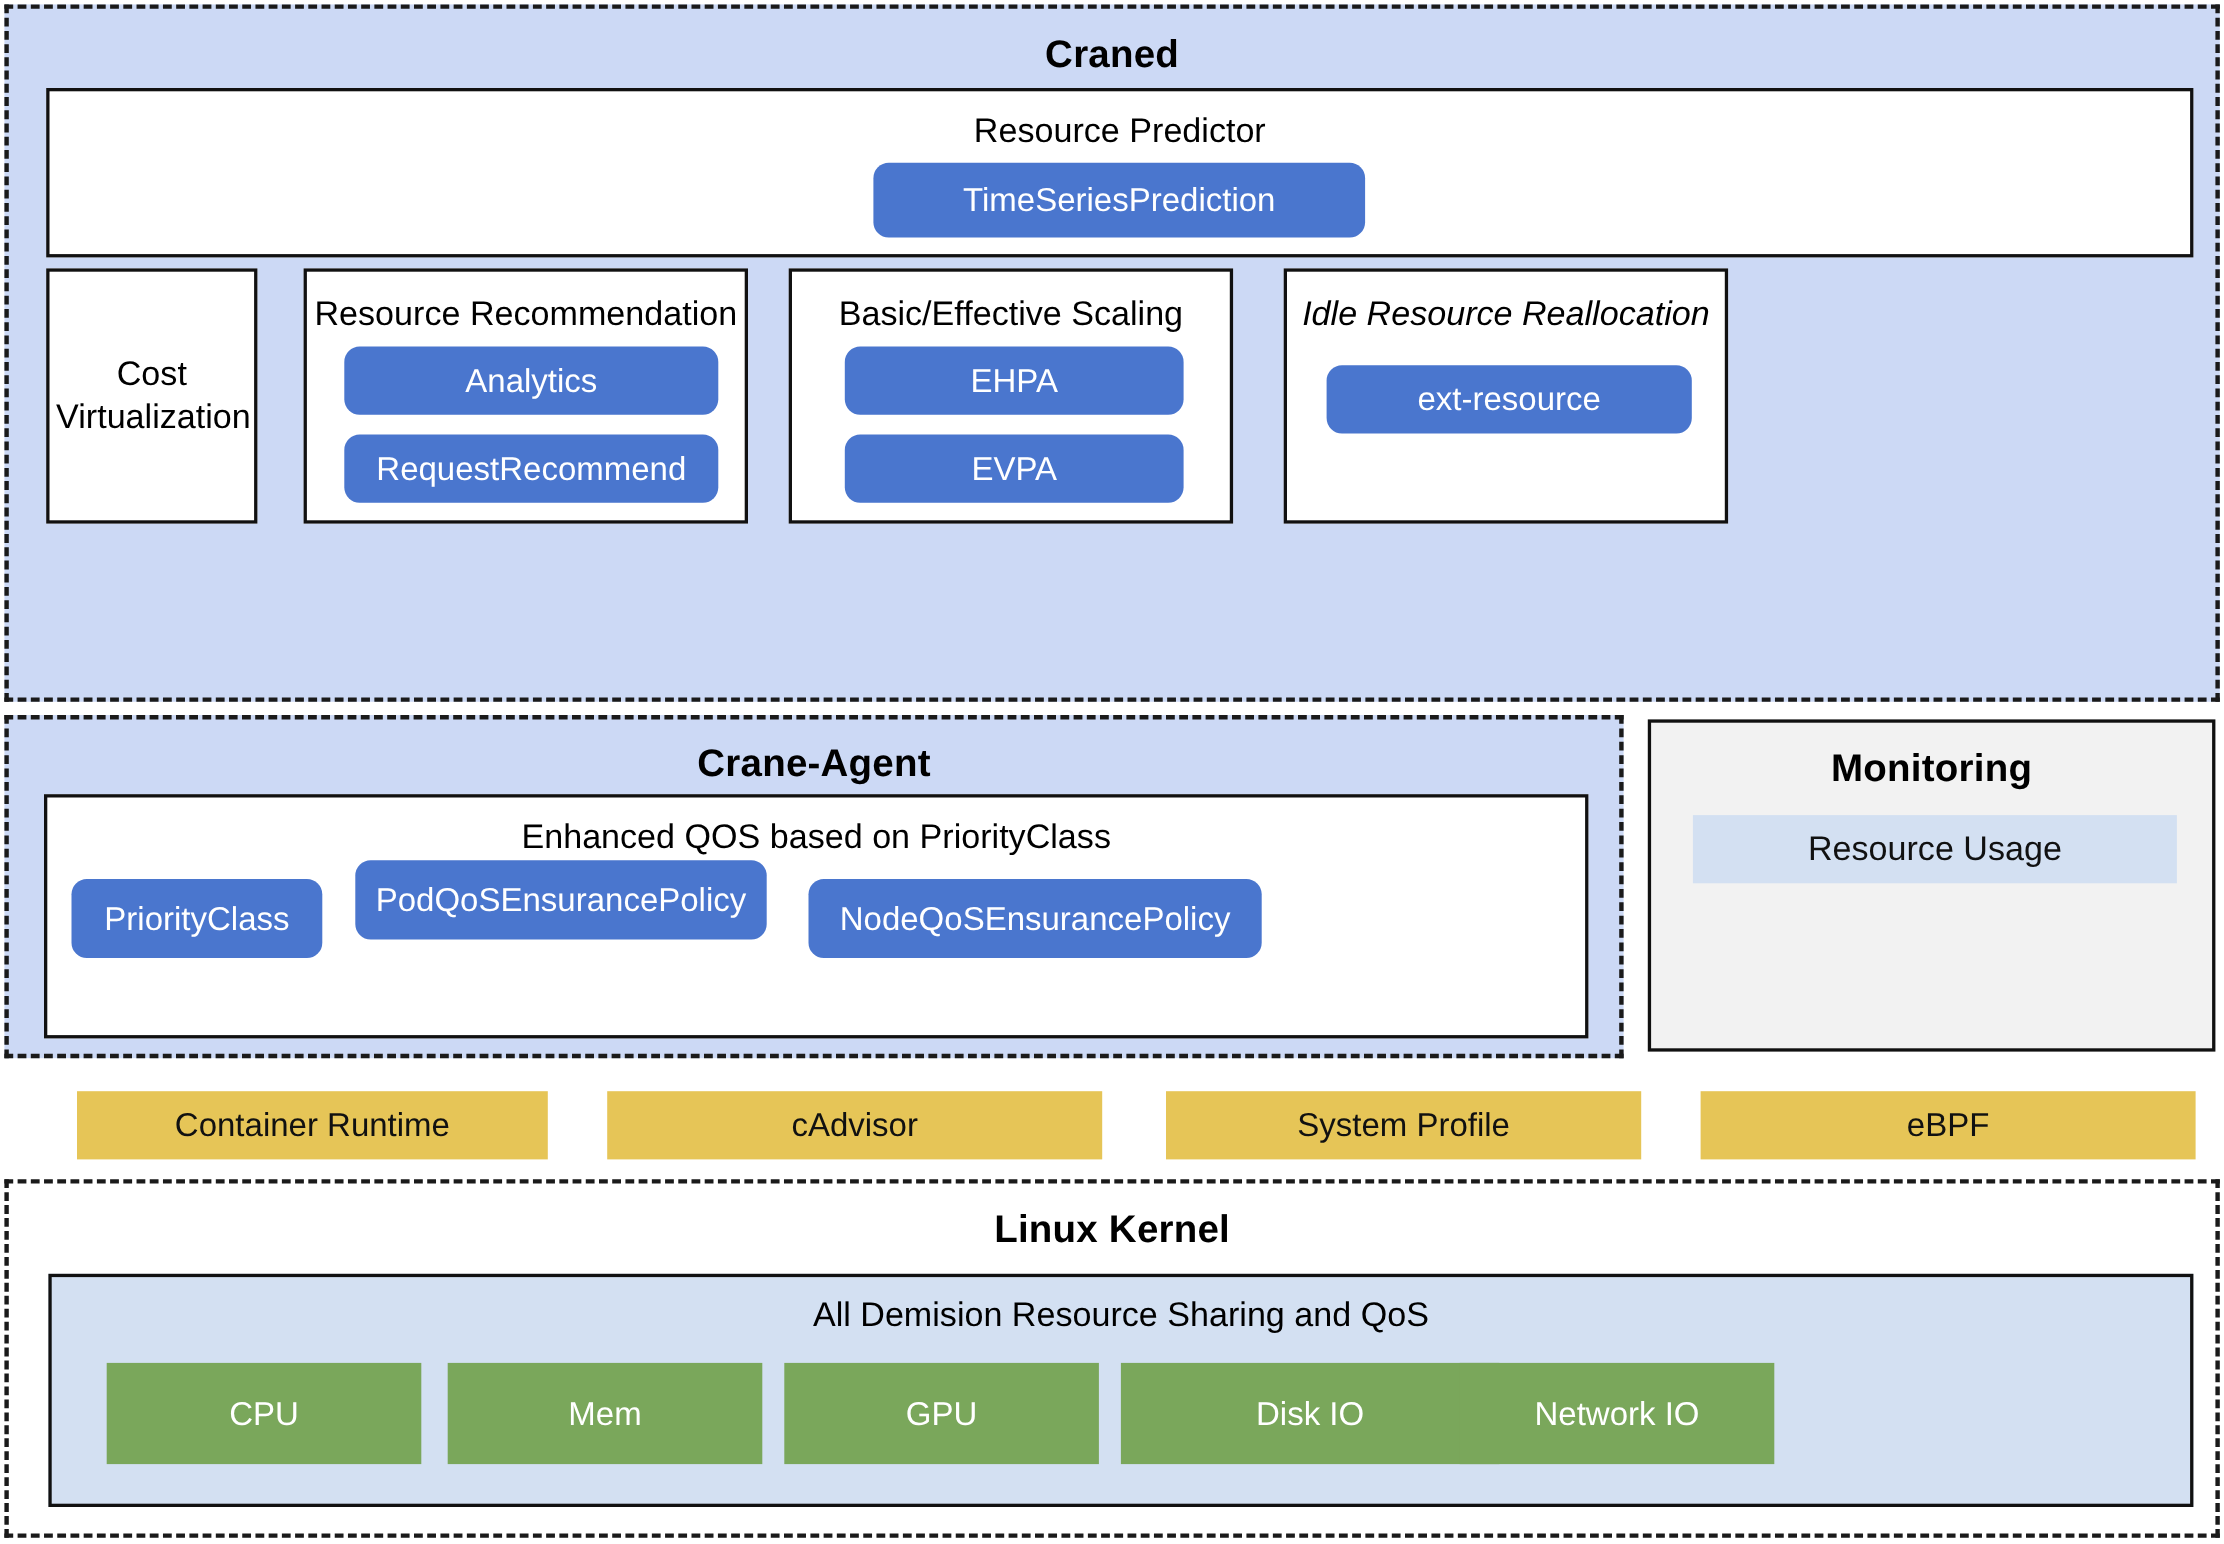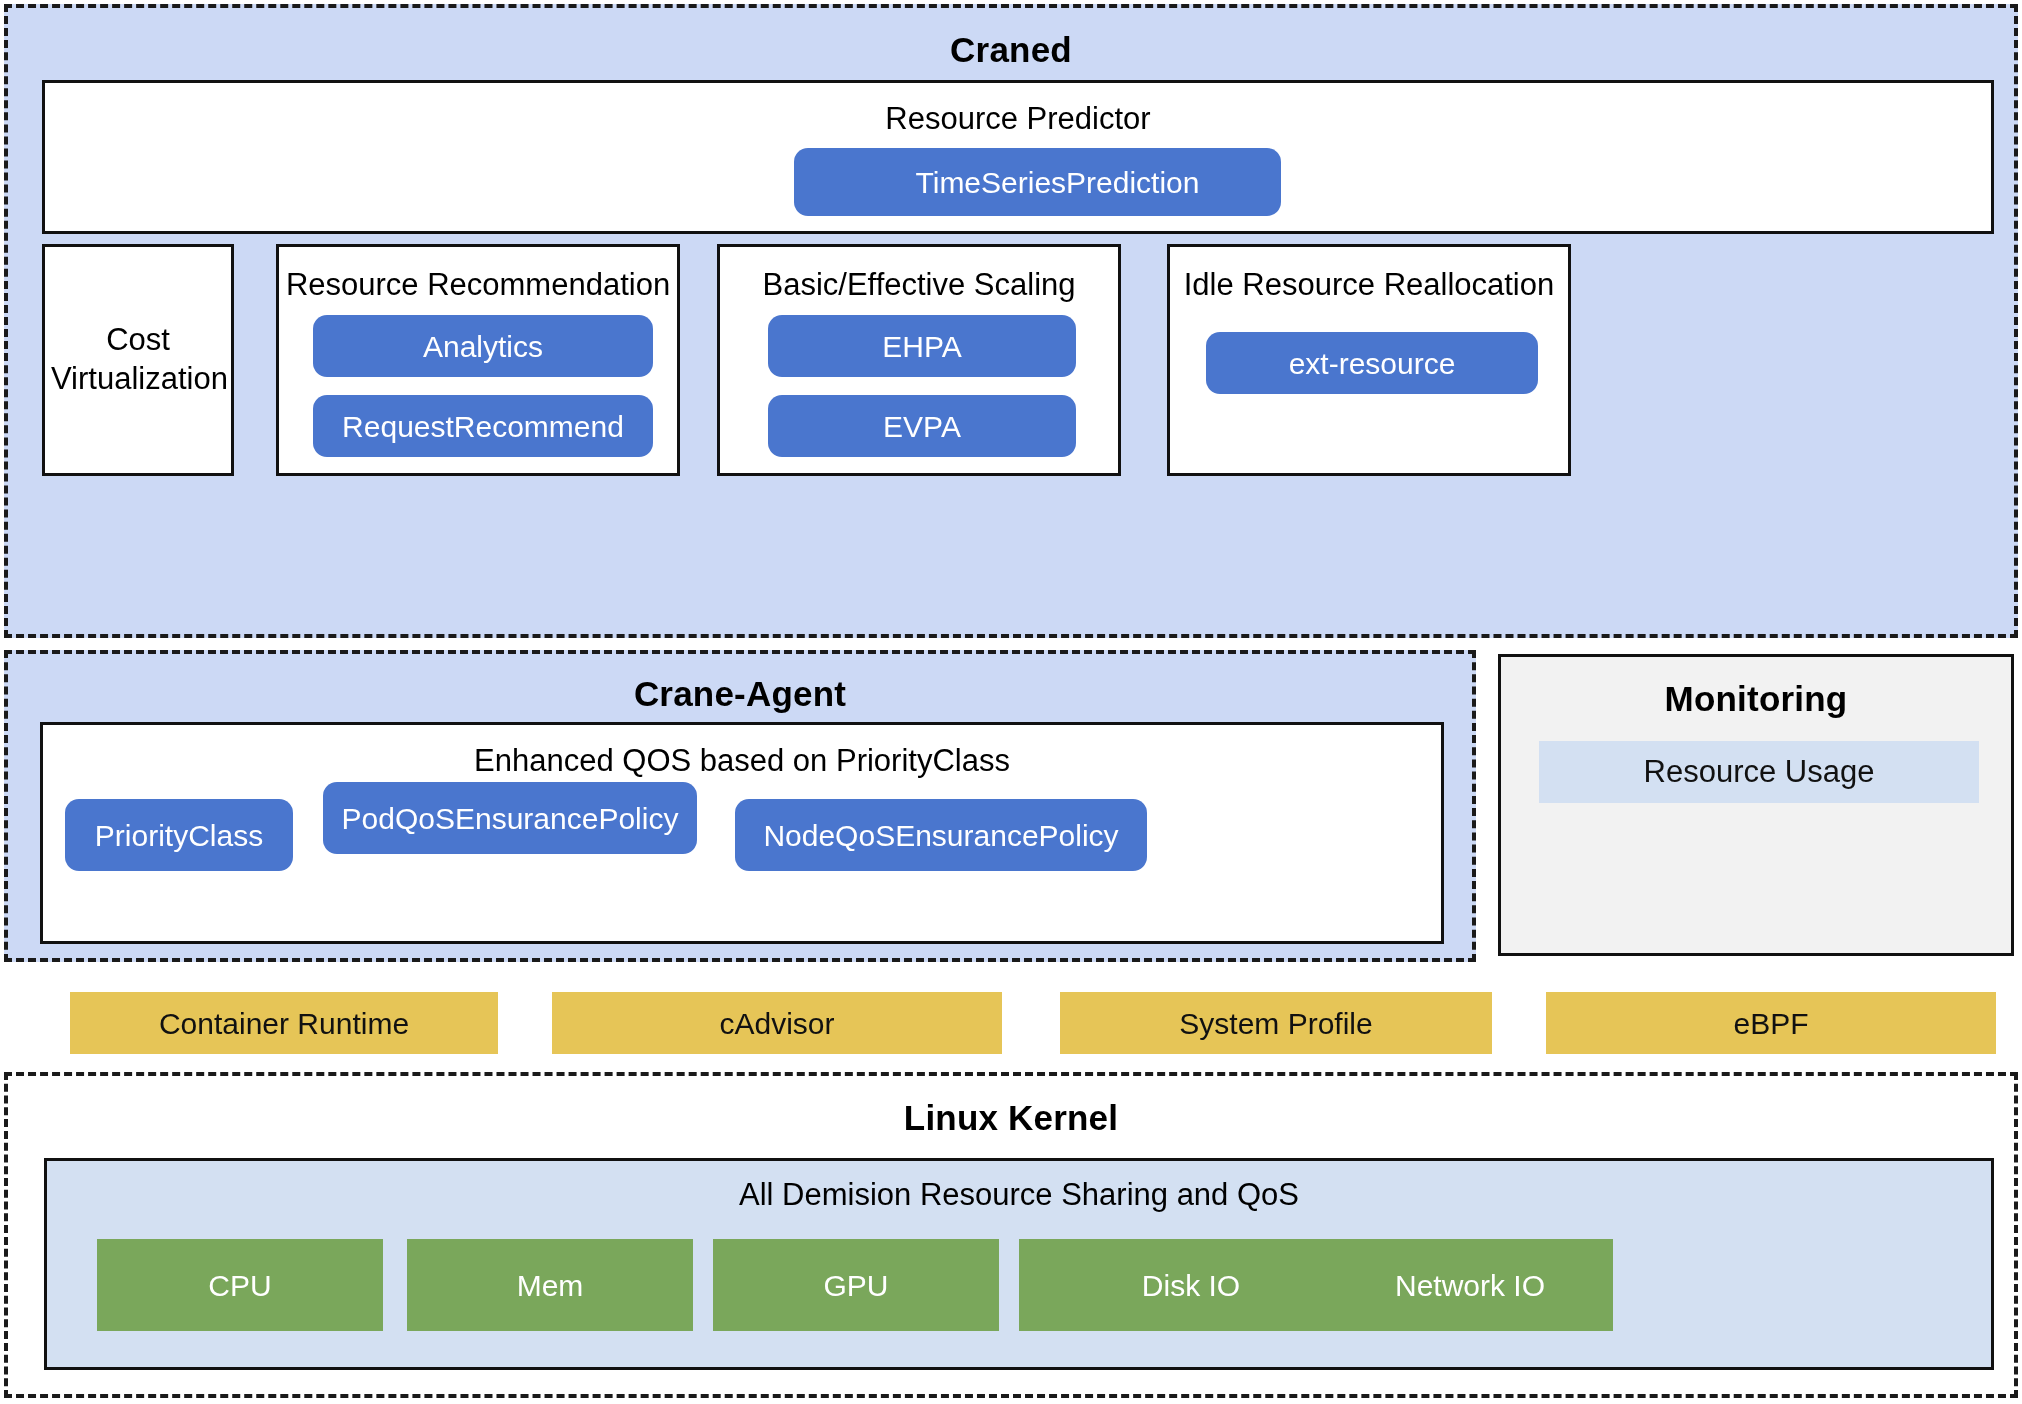--- a/index.html
+++ b/index.html
@@ -42,40 +42,40 @@
   .yellow{background:#e6c557;color:#111;font-size:30px;}
   .green{background:#7aa75b;color:#ffffff;font-size:30px;}
   .lightblue-strip{background:#d3e0f2;color:#111;font-size:31px;}
 
   
   #craned{left:4px;top:4px;width:2014px;height:634px;background:#ccd9f5;}
   #craned-head{top:22px;}
 
   #predictor{left:34px;top:72px;width:1952px;height:154px;}
   #predictor-title{top:18px;}
-  #tsp{left:749px;top:65px;width:447px;height:68px;padding-left:40px;}
+  #tsp{left:749px;top:65px;width:447px;height:68px;}
 
   #cost-virt{left:34px;top:236px;width:192px;height:232px;}
   #cost-virt-lbl{
     position:absolute;left:6px;right:6px;top:50%;transform:translateY(-50%);
     text-align:center;font-size:31px;line-height:1.25;
   }
 
   #rec{left:268px;top:236px;width:404px;height:232px;}
   #rec-title{top:20px;}
   #rec-a{left:34px;top:68px;width:340px;height:62px;}
   #rec-b{left:34px;top:148px;width:340px;height:62px;}
 
   #scaling{left:709px;top:236px;width:404px;height:232px;}
   #scaling-title{top:20px;}
   #sc-a{left:48px;top:68px;width:308px;height:62px;}
   #sc-b{left:48px;top:148px;width:308px;height:62px;}
 
   #idle{left:1159px;top:236px;width:404px;height:232px;}
-  #idle-title{top:20px;}
+  #idle-title{top:20px;font-style:italic;}
   #idle-a{left:36px;top:85px;width:332px;height:62px;}
 
   
   #crane-agent{left:4px;top:650px;width:1472px;height:312px;background:#ccd9f5;}
   #ca-head{top:20px;}
 
   #qos{left:32px;top:68px;width:1404px;height:222px;}
   #qos-title{top:18px;}
   #q-a{left:22px;top:74px;width:228px;height:72px;}
   #q-b{left:280px;top:57px;width:374px;height:72px;}

